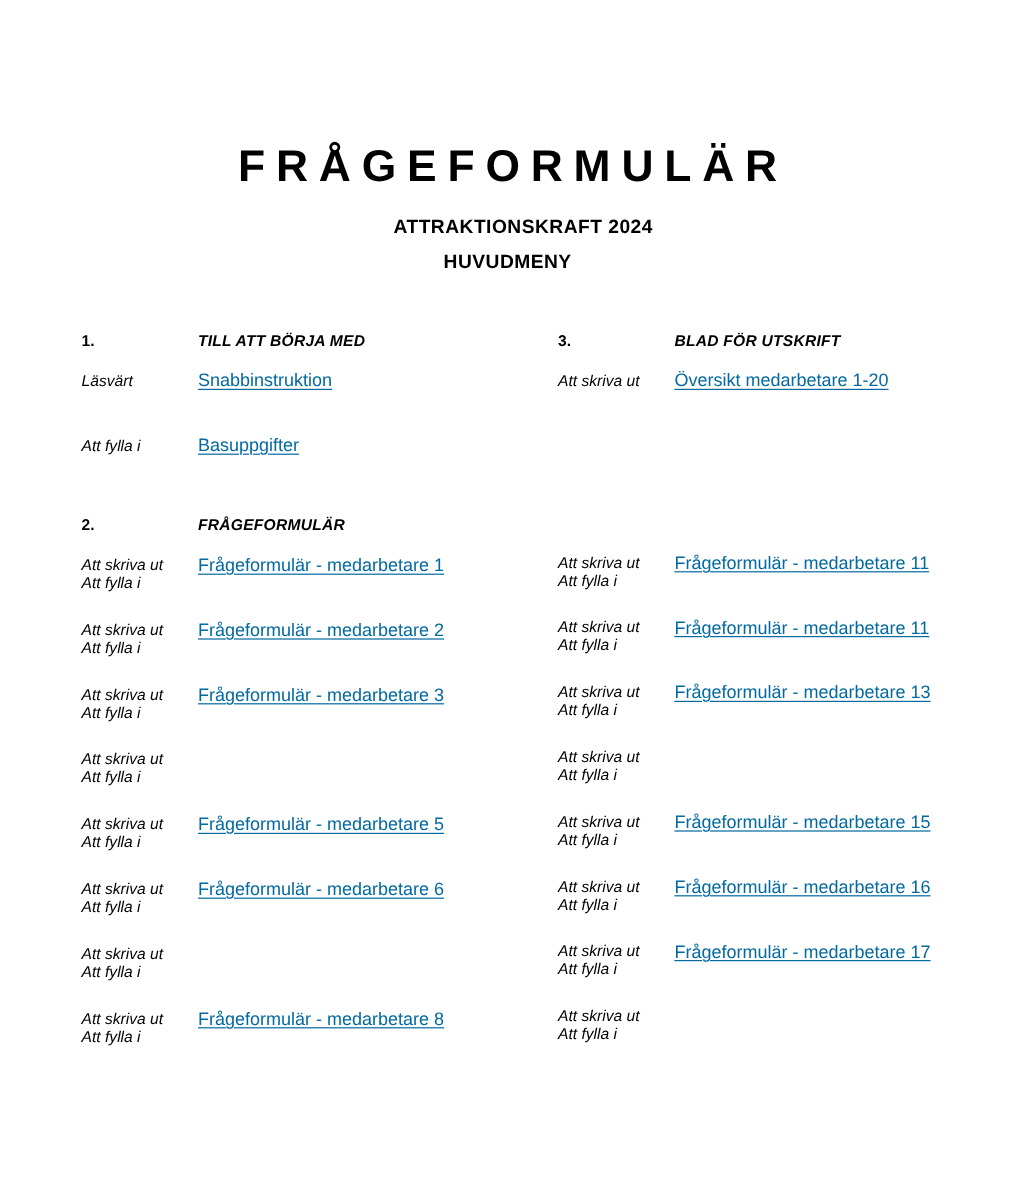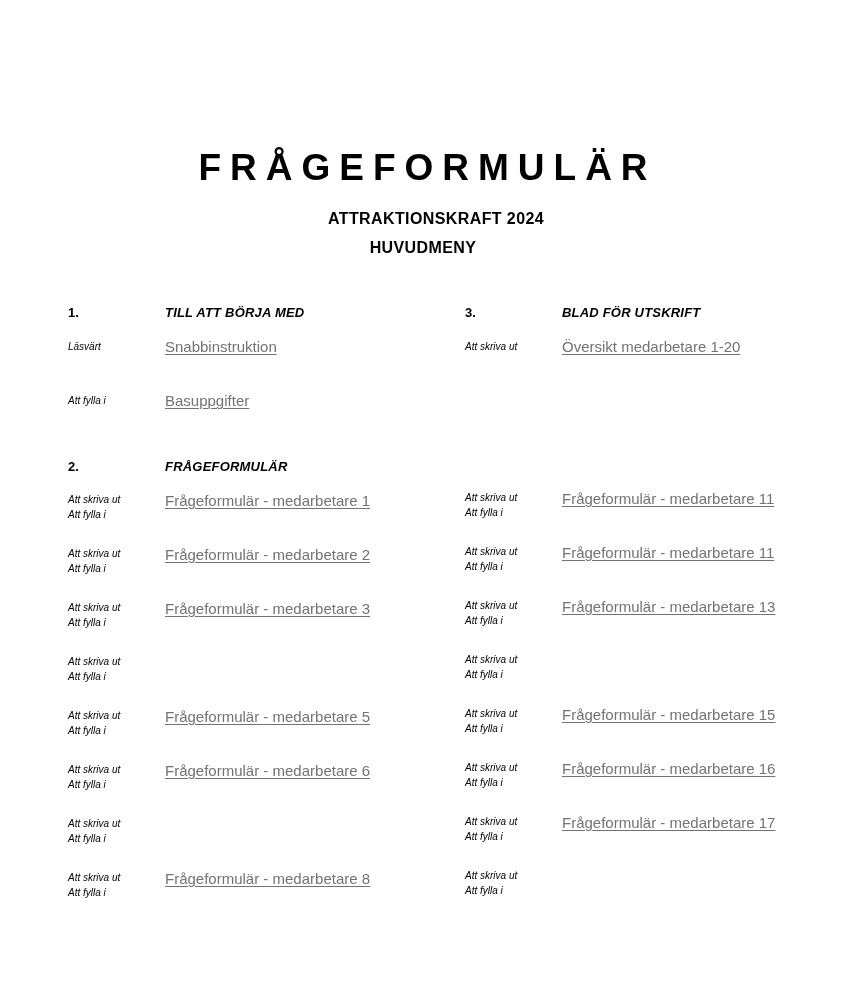--- a/index.html
+++ b/index.html
@@ -15,21 +15,20 @@
     overflow: hidden;
     font-family: "Liberation Sans", sans-serif;
     color: #000000;
     -webkit-font-smoothing: antialiased;
   }
 
   .page {
     position: absolute;
     inset: 0;
     background: #ffffff;
-    margin-top: 29px;
   }
 
   
   .title-block {
     position: absolute;
     left: 0;
     top: 120px;
     width: 846px;
     text-align: center;
   }
@@ -95,35 +94,35 @@
     position: absolute;
     left: 0;
     width: 100%;
     height: 40px;
   }
   .row-tags {
     position: absolute;
     left: 0;
     top: 0;
     width: 92px;
-    font-size: 10px;
+    font-size: 13px;
     font-style: italic;
     line-height: 15px;
     white-space: nowrap;
   }
   .row-tags span { display: block; }
   .row-link {
     position: absolute;
     left: 97px;
     top: 0;
     font-size: 15px;
     line-height: 18px;
     text-decoration-thickness: 1px;
     text-underline-offset: 2px;
-    color: #737373;
+    color: #0369a1;
     white-space: nowrap;
     cursor: pointer;
   }
   .row-link.single { top: 0; }
   .row.single-tag .row-tags { top: 1px; }
 </style>
 </head>
 <body>
 
 <div class="page">

